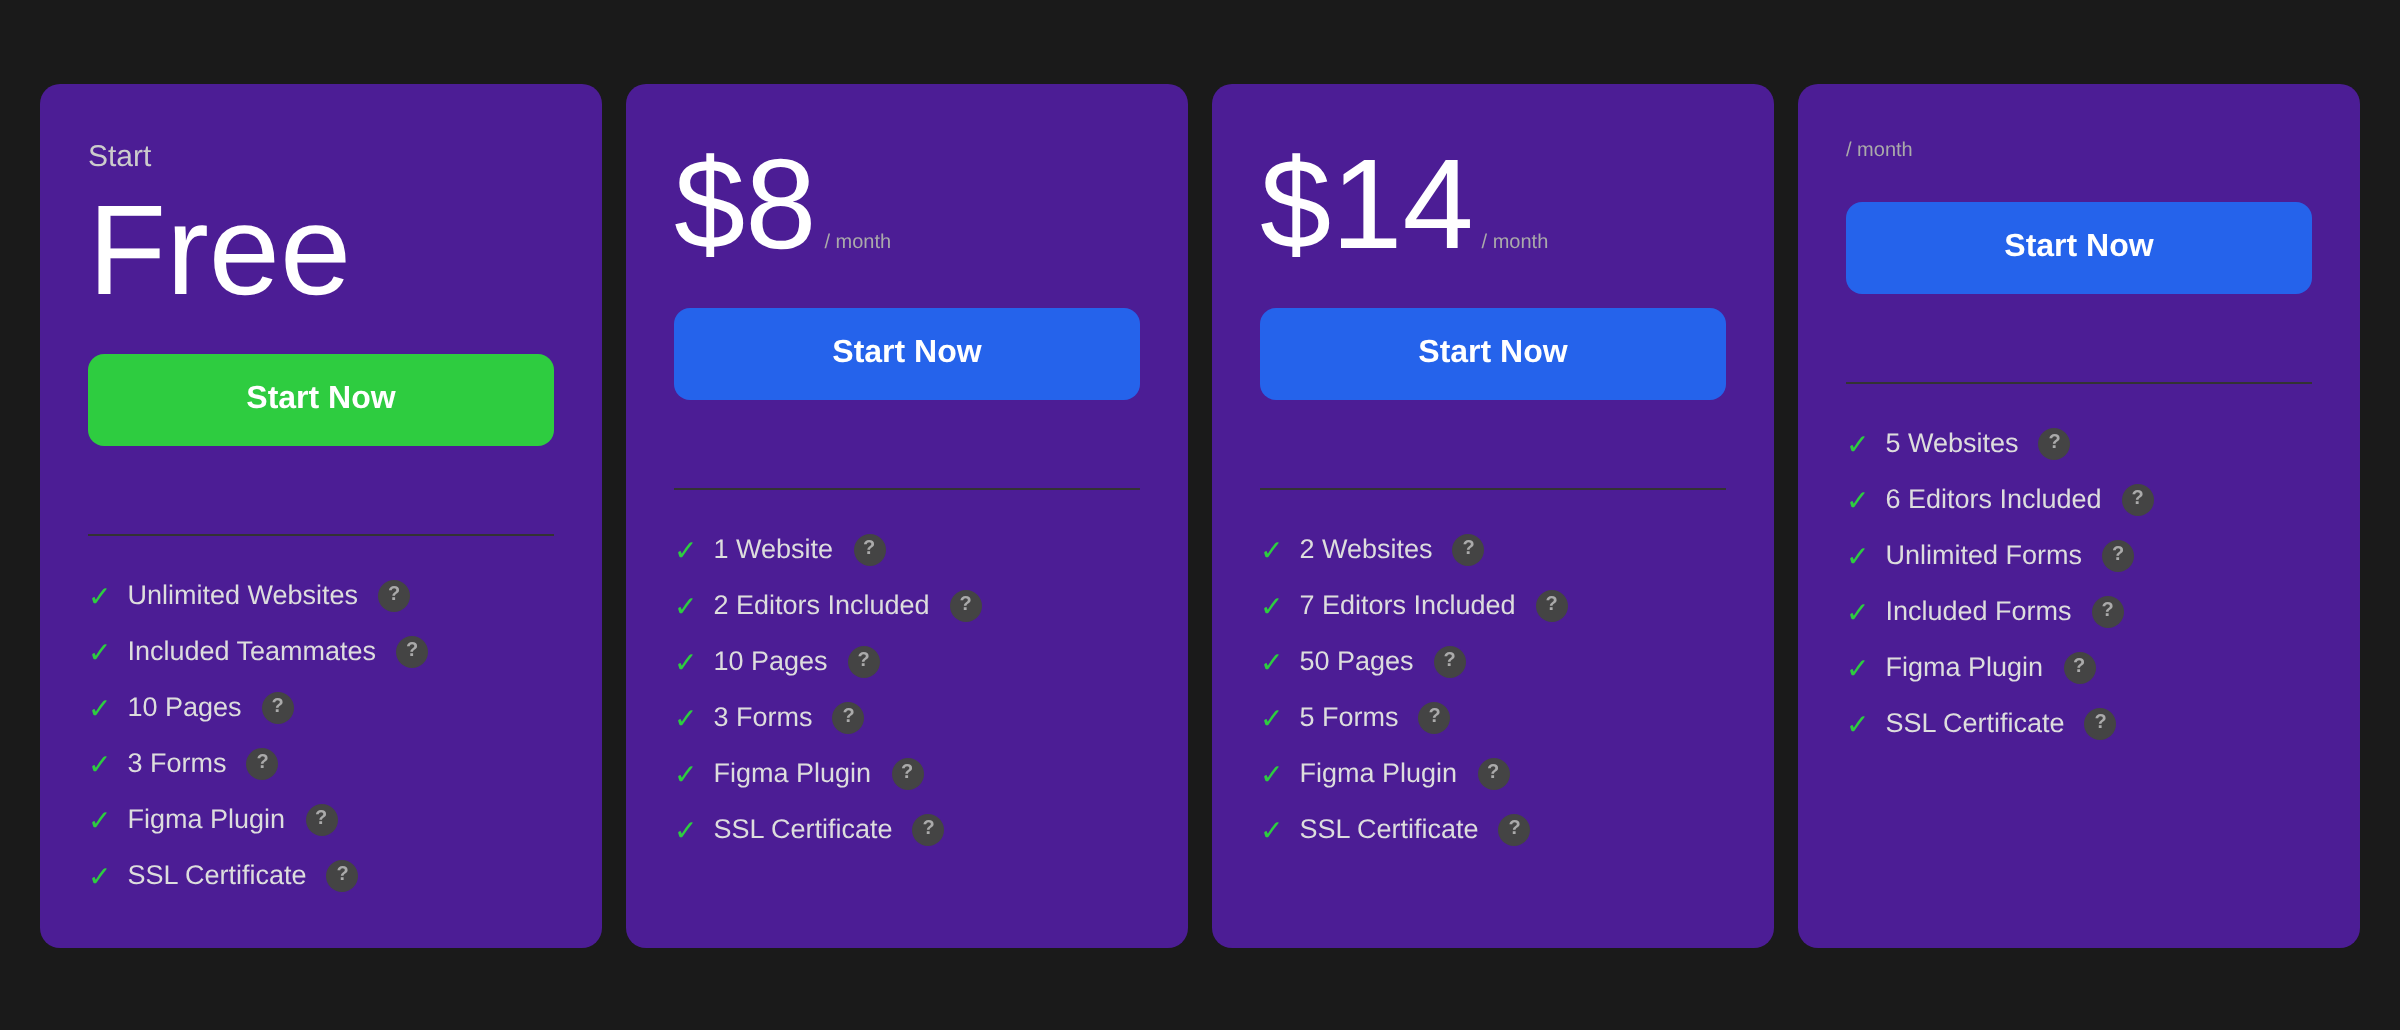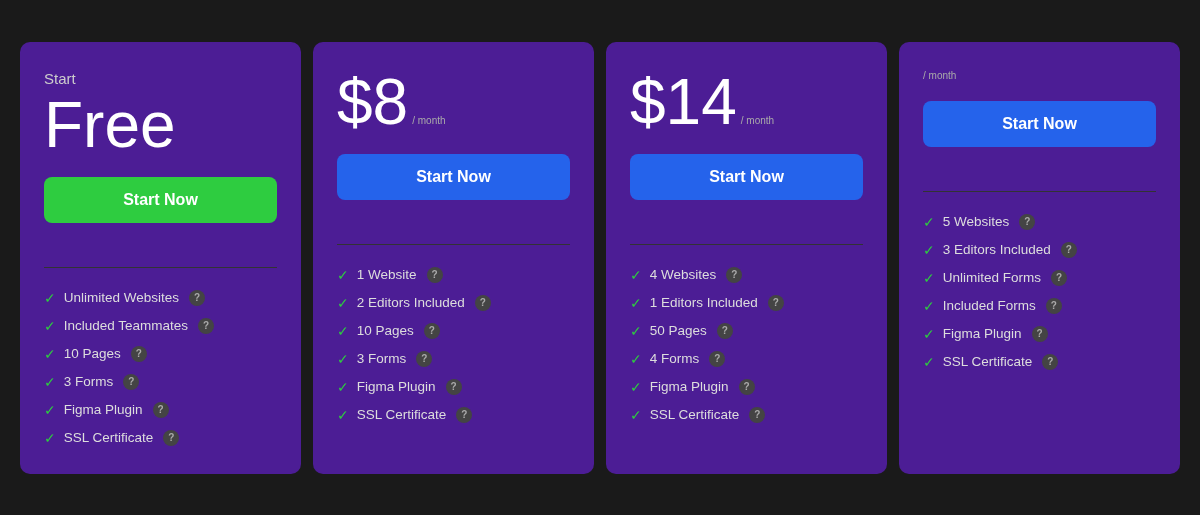--- a/index.html
+++ b/index.html
@@ -199,36 +199,36 @@
     <div class="plan-card">
       <div class="plan-price-row">
         <span class="plan-price-big">$14</span>
         <span class="plan-price-period">/ month</span>
       </div>
       <button class="plan-cta cta-blue">Start Now</button>
       <div class="divider"></div>
       <ul class="features-list">
         <li class="feature-item">
           <span class="check-icon">✓</span>
-          <span>4 Websites</span>
-          <span class="question-badge">?</span>
-        </li>
-        <li class="feature-item">
-          <span class="check-icon">✓</span>
-          <span>1 Editors Included</span>
+          <span>2 Websites</span>
+          <span class="question-badge">?</span>
+        </li>
+        <li class="feature-item">
+          <span class="check-icon">✓</span>
+          <span>7 Editors Included</span>
           <span class="question-badge">?</span>
         </li>
         <li class="feature-item">
           <span class="check-icon">✓</span>
           <span>50 Pages</span>
           <span class="question-badge">?</span>
         </li>
         <li class="feature-item">
           <span class="check-icon">✓</span>
-          <span>4 Forms</span>
+          <span>5 Forms</span>
           <span class="question-badge">?</span>
         </li>
         <li class="feature-item">
           <span class="check-icon">✓</span>
           <span>Figma Plugin</span>
           <span class="question-badge">?</span>
         </li>
         <li class="feature-item">
           <span class="check-icon">✓</span>
           <span>SSL Certificate</span>
@@ -243,21 +243,21 @@
       <button class="plan-cta cta-blue">Start Now</button>
       <div class="divider"></div>
       <ul class="features-list">
         <li class="feature-item">
           <span class="check-icon">✓</span>
           <span>5 Websites</span>
           <span class="question-badge">?</span>
         </li>
         <li class="feature-item">
           <span class="check-icon">✓</span>
-          <span>3 Editors Included</span>
+          <span>6 Editors Included</span>
           <span class="question-badge">?</span>
         </li>
         <li class="feature-item">
           <span class="check-icon">✓</span>
           <span>Unlimited Forms</span>
           <span class="question-badge">?</span>
         </li>
         <li class="feature-item">
           <span class="check-icon">✓</span>
           <span>Included Forms</span>

